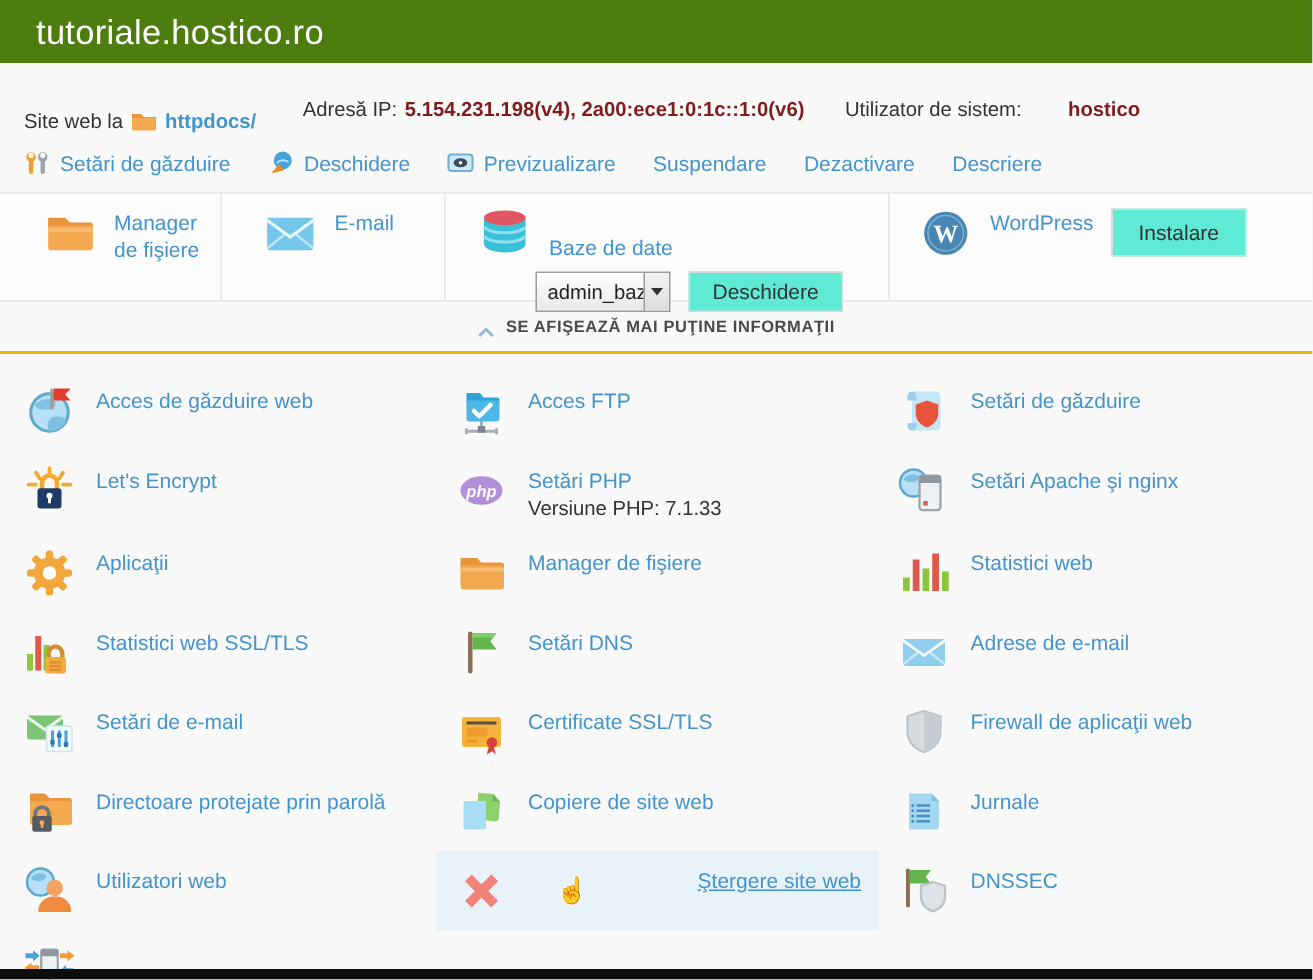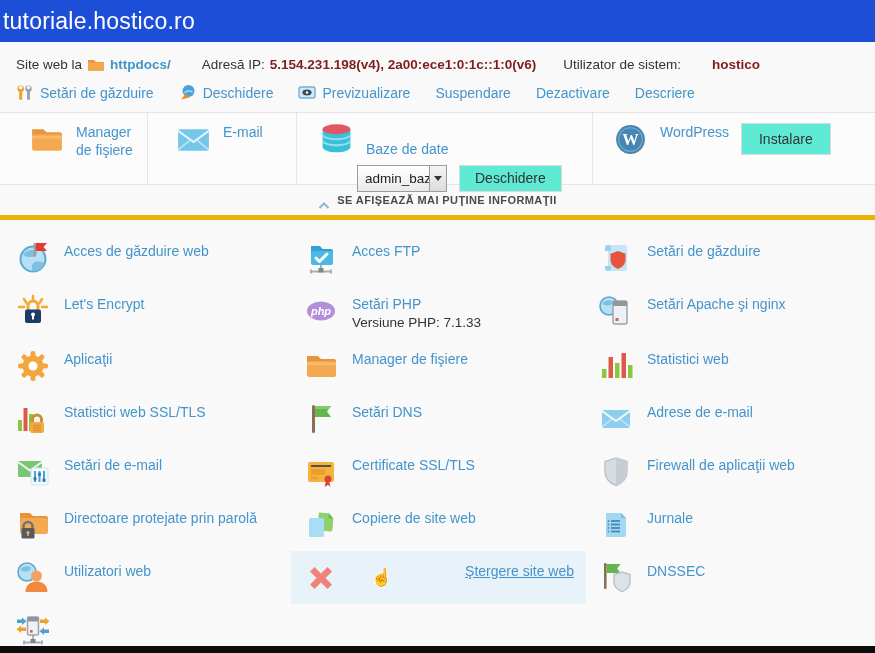--- a/index.html
+++ b/index.html
@@ -3,22 +3,22 @@
 <meta charset="utf-8">
 <style>
   html,body{margin:0;padding:0;}
   body{
     width:875px;height:653px;overflow:hidden;position:relative;
     background:#f9f9f9;color:#333;
     font-family:"Liberation Sans",sans-serif;
     -webkit-font-smoothing:antialiased;
   }
   .titlebar{
-    height:42px;background:#1d4ed8;color:#fff;display:flex;align-items:center;
-    padding:0 3px;font-size:23px;font-weight:400;letter-spacing:.2px;
+    height:42px;background:#4d7c0f;color:#fff;display:flex;align-items:center;
+    padding:0 24px;font-size:23px;font-weight:400;letter-spacing:.2px;
   }
   .infobar{
     display:flex;align-items:center;padding:15px 16px 9px;font-size:13.5px;color:#333;white-space:nowrap;
   }
   .infobar .grp{display:flex;align-items:center;margin-right:27px;}
   .infobar b{color:#7f1d1d;}
   .link{color:#4494cc;text-decoration:none;cursor:pointer;}
   .info-folder{display:inline-block;width:18px;height:15px;margin:0 5px;}
   .lblgap{margin-right:5px;}
 
@@ -55,21 +55,21 @@
   .select-arrow:after{content:"";width:0;height:0;border:4px solid transparent;border-top:5px solid #333;margin-top:4px;}
 
   .btn{
     display:inline-block;box-sizing:border-box;background:#5eead4;border:1px solid #dadada;
     color:#333;font-size:14px;padding:5px 15px;cursor:pointer;font-family:inherit;
   }
   .btn-open{margin-left:12px;height:27px;padding-top:4px;}
   .btn-install{margin-left:12px;margin-top:2px;padding:7px 17px;}
 
   .collapsebar{
-    box-sizing:border-box;height:35px;border-bottom:5px solid #eab308;
+    box-sizing:border-box;height:35px;border-bottom:2px solid #eab308;
     display:flex;align-items:center;justify-content:center;gap:7px;cursor:pointer;
   }
   .collapsebar .cb-label{font-size:11px;font-weight:bold;color:#4a4a4a;letter-spacing:.4px;}
   .cb-icon{display:inline-block;width:12px;height:9px;}
 
   .toolsgrid{
     display:grid;grid-template-columns:288px 295px auto;
     margin:11px 0 0 3px;align-content:start;
   }
   .tool{position:relative;display:flex;align-items:flex-start;padding:8.5px 12px;min-height:36px;cursor:pointer;}
@@ -86,21 +86,21 @@
   .blackbar{position:absolute;left:0;bottom:0;width:875px;height:7px;background:#0d0d0d;}
 </style>
 </head>
 <body>
 
 <div class="titlebar">
   <span>tutoriale.hostico.ro</span>
 </div>
 
 <div class="infobar">
-  <span class="grp" style="margin-right:31px;">
+  <span class="grp" style="margin-right:31px;margin-top:16px;">
     <span>Site web la</span>
     <span class="info-folder"><svg viewBox="0 0 18 15">
           <path d="M1 3h6l2 2h8v2H1z" fill="#e8943c"></path>
           <rect x="1" y="5.5" width="16" height="8.5" rx="1" fill="#f4a950"></rect>
         </svg></span>
     <a class="link" style="font-weight:bold;">httpdocs/</a>
   </span>
   <span class="grp">
     <span class="lblgap">Adresă IP:</span>
     <b>5.154.231.198(v4), 2a00:ece1:0:1c::1:0(v6)</b>

